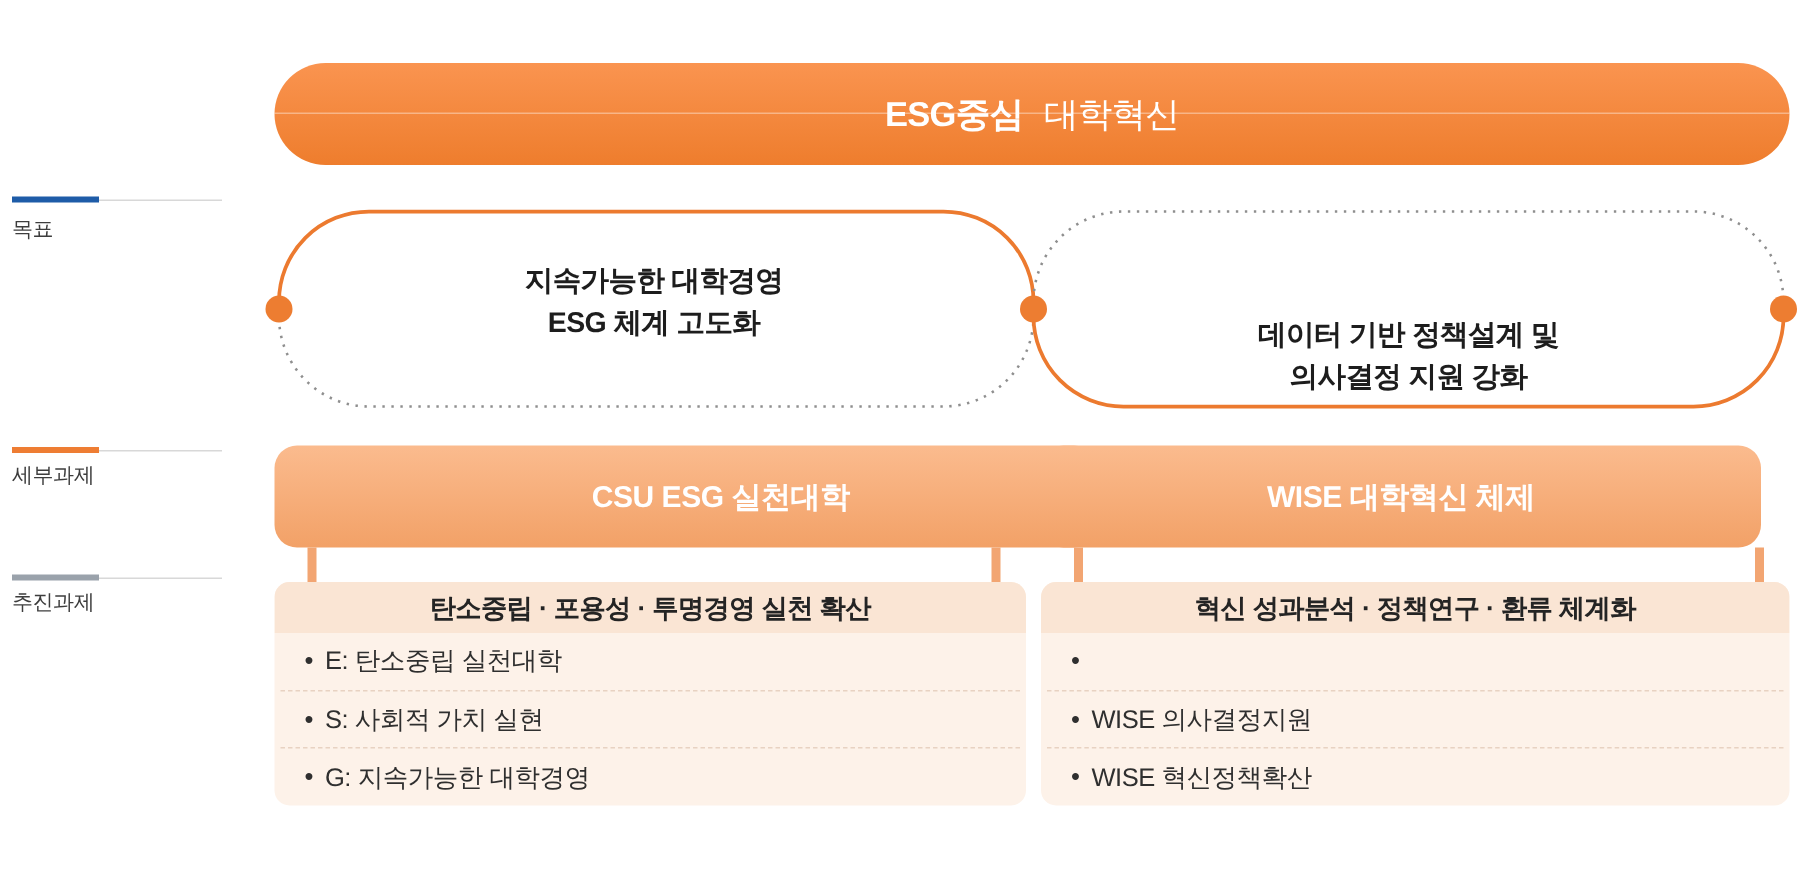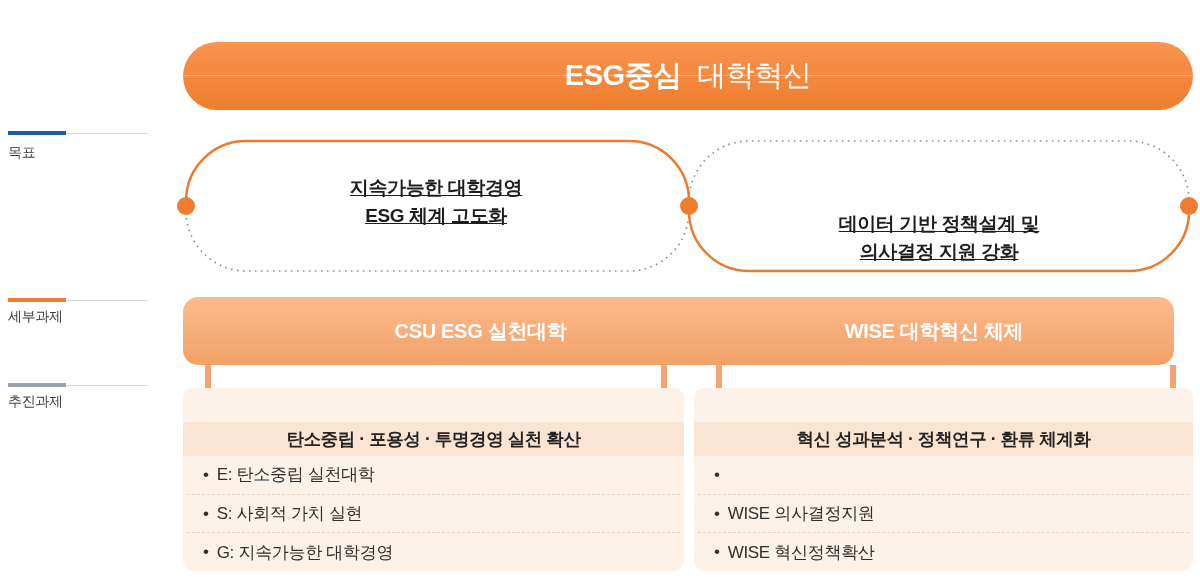--- a/index.html
+++ b/index.html
@@ -21,31 +21,31 @@
   
   .content{position:absolute;left:183px;top:0;width:1010px;height:579px;}
 
   
   .banner{
     position:absolute;left:0;top:42px;width:1010px;height:68px;border-radius:34px;
     background:linear-gradient(180deg,#FA9450 0%,#EE7D2D 100%);
     display:flex;align-items:center;justify-content:center;
   }
   .banner-line{position:absolute;left:0;right:0;top:33px;height:1px;background:rgba(255,255,255,0.38);}
-  .banner-title{position:relative;font-size:29px;color:#fff;letter-spacing:-0.5px;}
+  .banner-title{position:relative;font-size:23px;color:#fff;letter-spacing:-0.5px;}
   .banner-title .b{font-weight:800;}
   .banner-title .r{font-weight:400;margin-left:8px;}
 
   
   .goals-row{position:absolute;left:0;top:138px;width:1010px;height:136px;}
   .goals-row svg{position:absolute;left:0;top:0;overflow:visible;}
   .goal-text{
     position:absolute;top:0;height:136px;display:flex;flex-direction:column;
     align-items:center;justify-content:center;padding-bottom:8px;box-sizing:border-box;
-    font-size:19px;font-weight:600;color:#1D1D1D;line-height:28px;letter-spacing:-0.4px;text-align:center;text-decoration:underline;
+    font-size:19px;font-weight:600;color:#1D1D1D;line-height:28px;letter-spacing:-0.4px;text-align:center;
   }
   .goal-text.left{left:0;width:506px;}
   .goal-text.right{left:506px;width:500px;justify-content:flex-end;}
 
   
   .task-bar{
     position:absolute;top:297px;height:68px;border-radius:15px;
     background:linear-gradient(180deg,#FBBB8E 0%,#F2A167 100%);
     display:flex;align-items:center;justify-content:center;
     color:#fff;font-size:20px;font-weight:800;letter-spacing:-0.3px;
@@ -55,21 +55,21 @@
 
   
   .connector{position:absolute;top:365px;width:6px;height:23px;background:#F2A572;}
 
   
   .panel{position:absolute;top:388px;border-radius:10px;overflow:hidden;background:#FDF2E9;}
   .panel.left{left:0;width:501px;}
   .panel.right{left:511px;width:499px;}
   .panel-title{
     height:34px;background:#FAE5D4;display:flex;align-items:center;justify-content:center;
-    font-size:17.5px;font-weight:700;color:#242424;letter-spacing:-0.4px;margin-top:34px;
+    font-size:17.5px;font-weight:700;color:#242424;letter-spacing:-0.4px;
   }
   .panel-body{height:115px;display:flex;flex-direction:column;padding:0 4px;box-sizing:border-box;}
   .item-row{flex:1;display:flex;align-items:center;padding-left:16px;font-size:17px;color:#2F2F2F;letter-spacing:-0.3px;}
   .item-row + .item-row{border-top:1px dashed #E8D2C2;}
   .item-row .bullet{margin-right:8px;color:#2F2F2F;}
 </style>
 </head>
 <body>
 
 <div>

